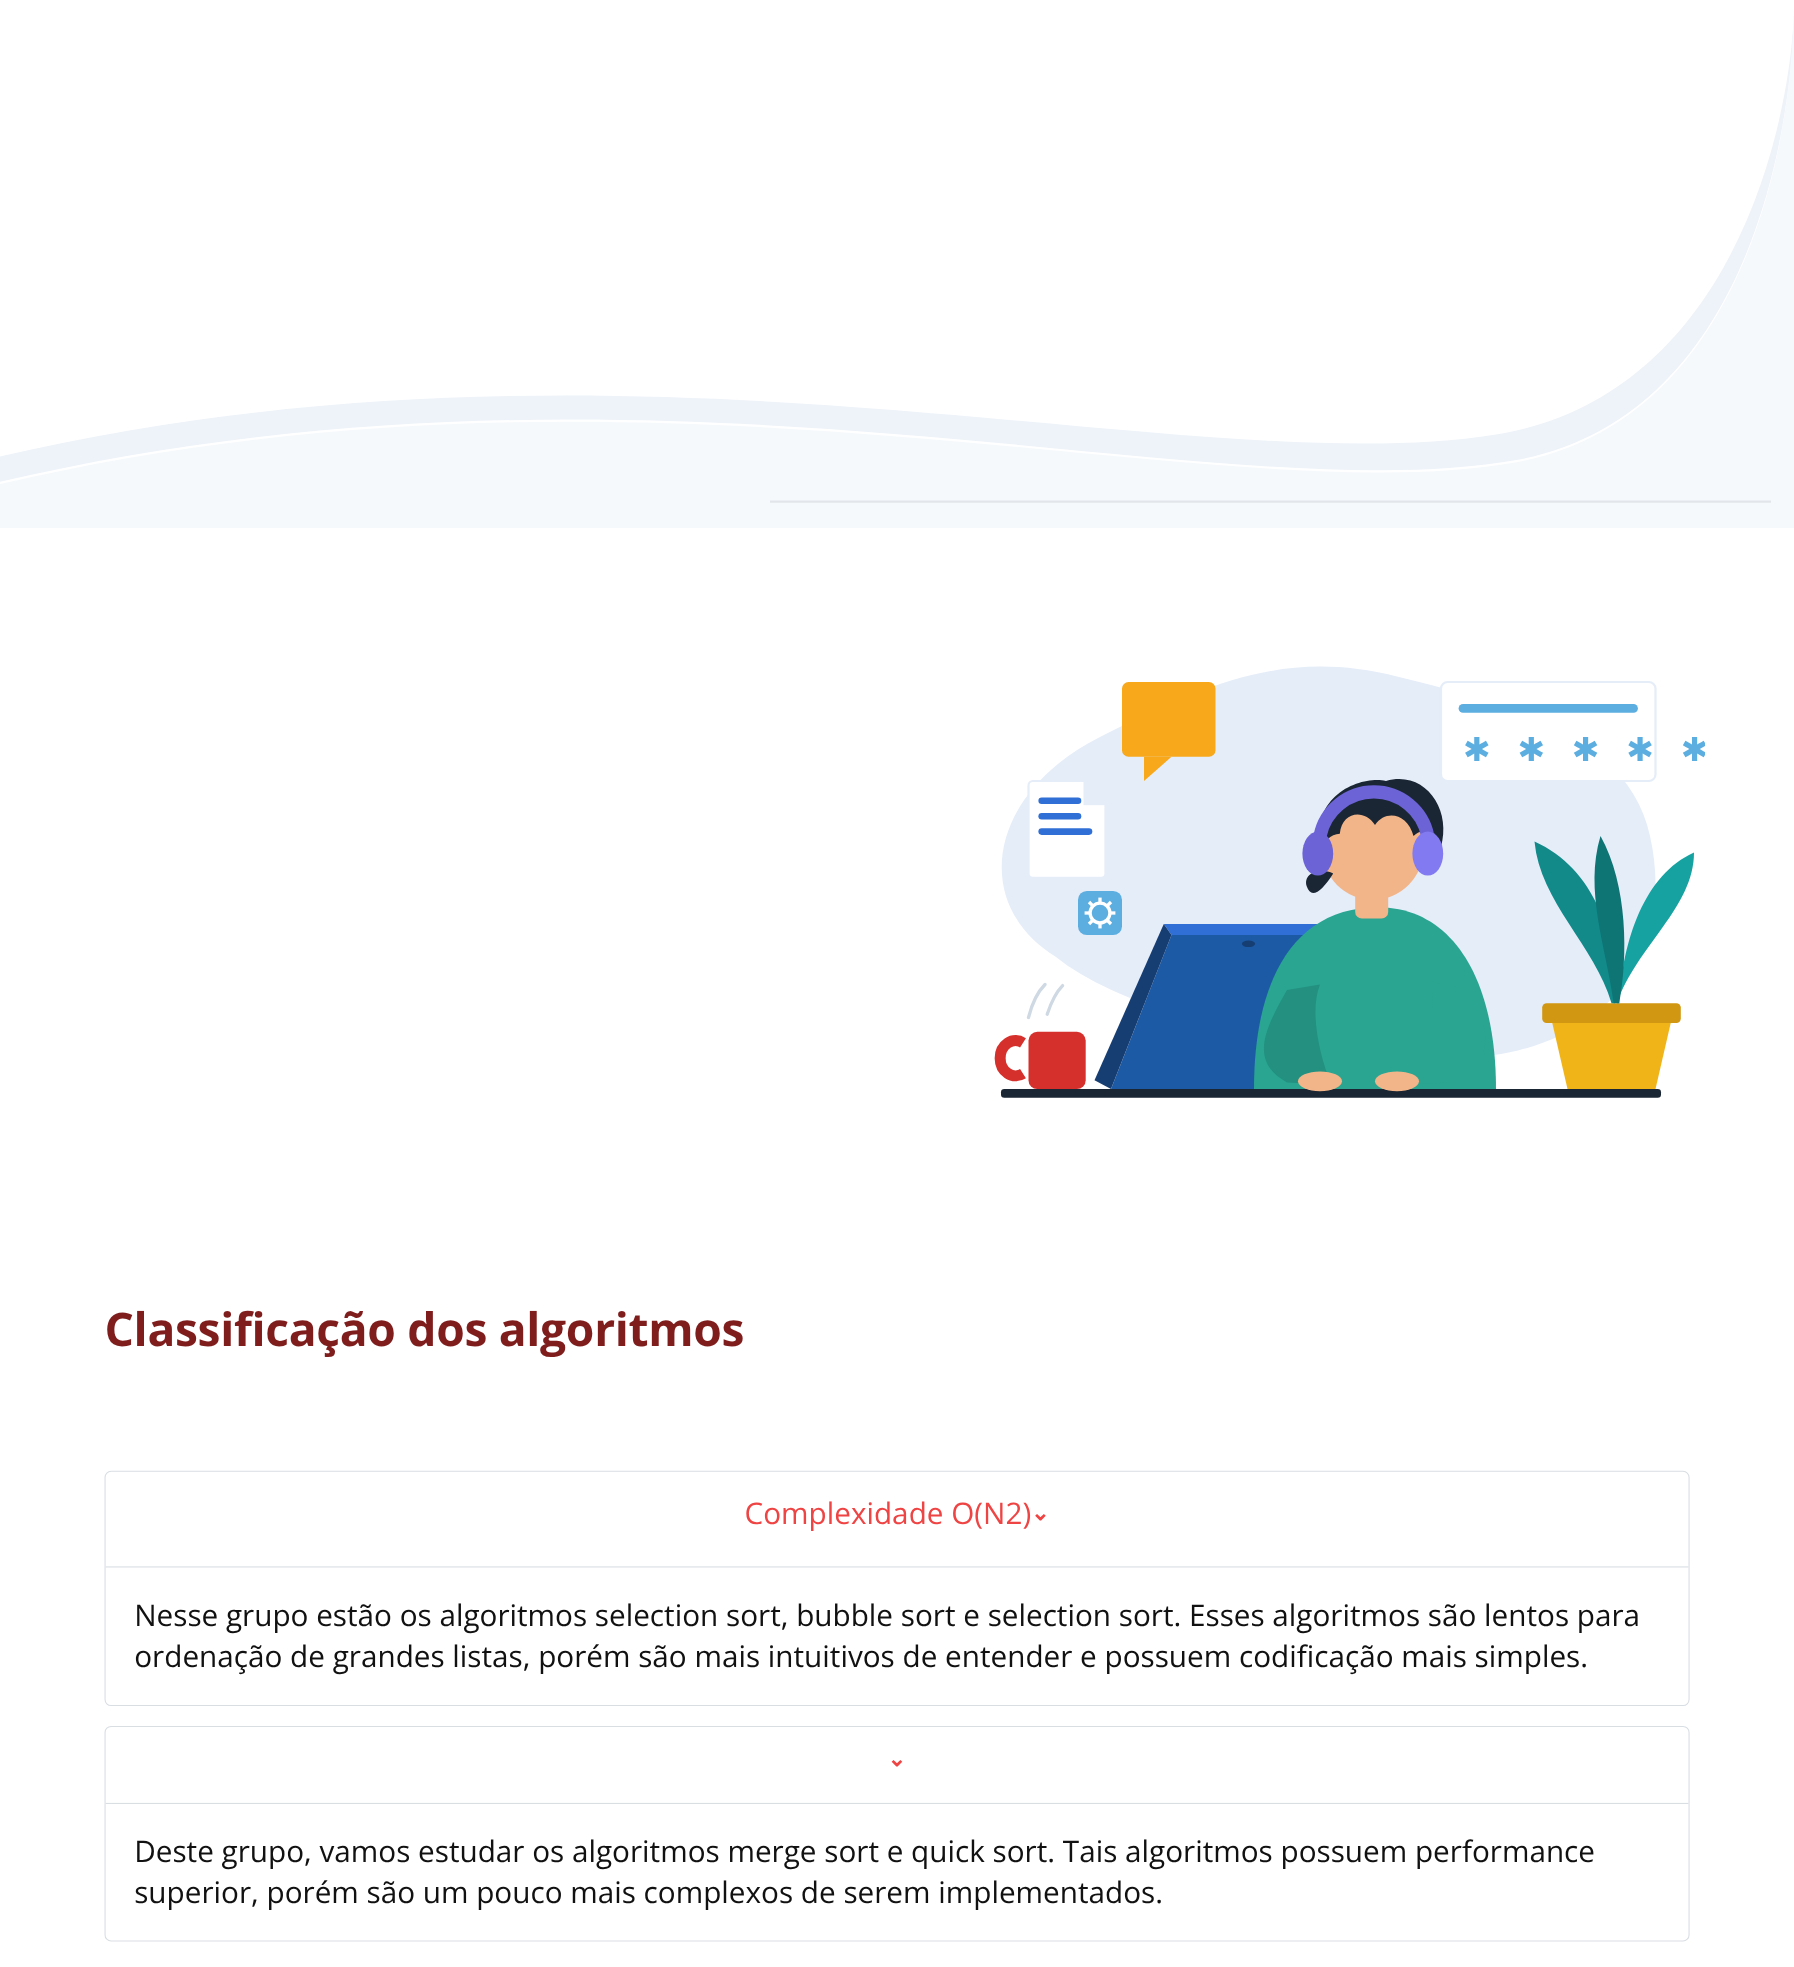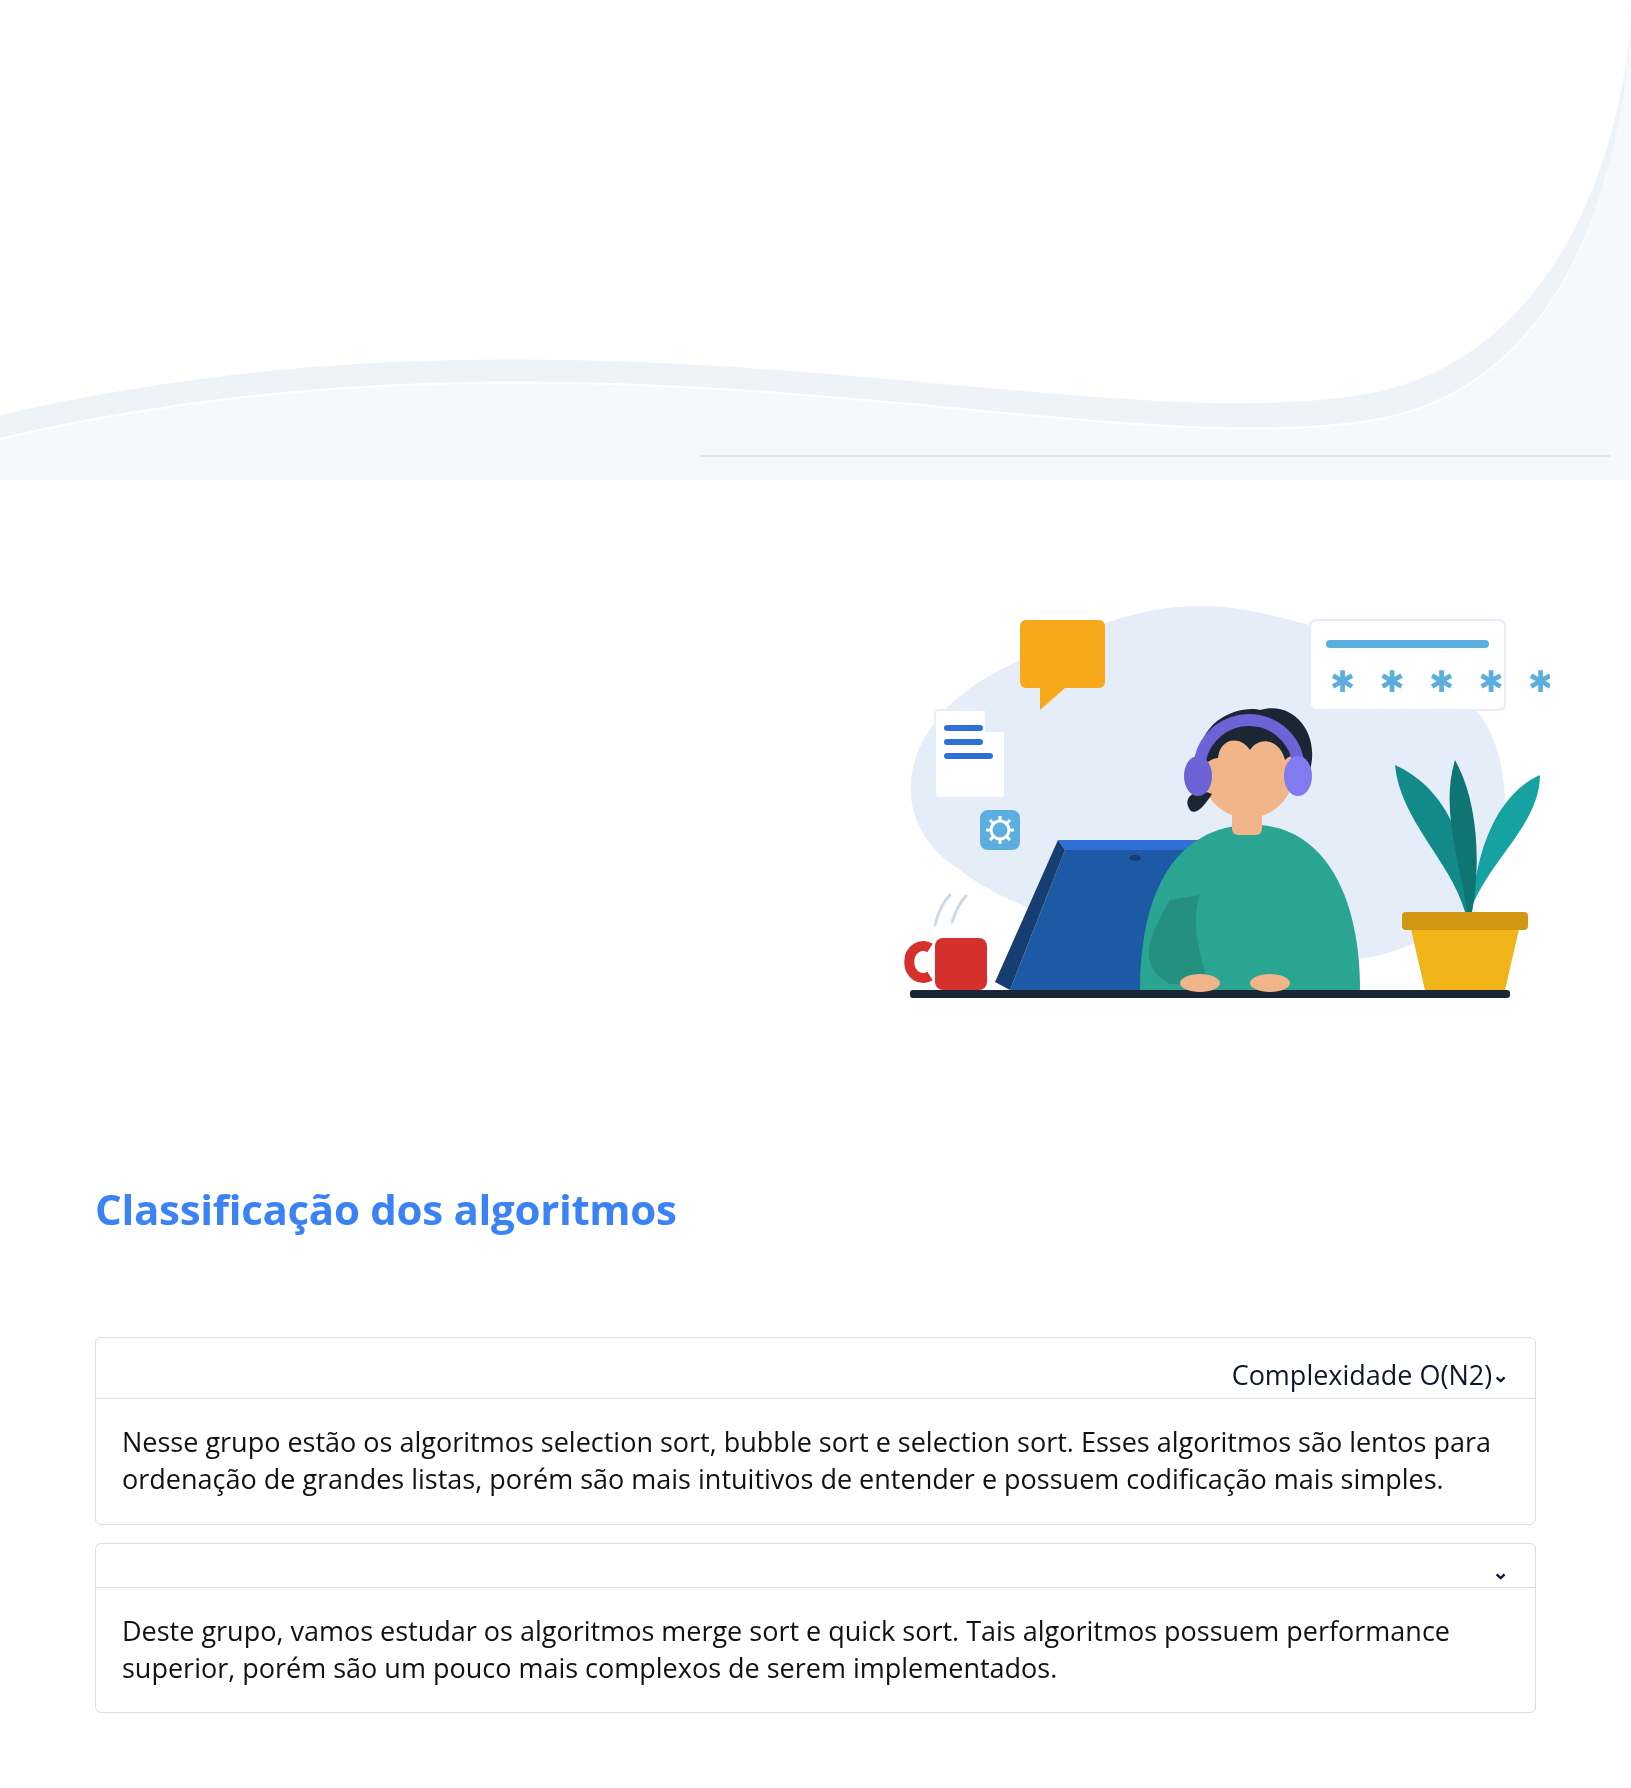--- a/index.html
+++ b/index.html
@@ -35,39 +35,39 @@
   
   .content {
     position: absolute;
     left: 95px;
     right: 95px;
     top: 1180px;
   }
   .section-title {
     font-size: 42px;
     font-weight: 700;
-    color: #3b82f6;
+    color: #7f1d1d;
     margin: 0 0 100px 0;
     letter-spacing: -0.3px;
   }
 
   .accordion {
     width: 100%;
     border: 1px solid #d9dee3;
     border-radius: 6px;
     margin-bottom: 18px;
     background: #fff;
   }
   .accordion-header {
     display: flex;
-    justify-content: flex-end;
+    justify-content: center;
     align-items: center;
-    padding: 18px 26px 5px 26px;
+    padding: 18px 26px 31px 26px;
     font-size: 27px;
-    color: #0f172a;
+    color: #ef4444;
     border-bottom: 1px solid #d9dee3;
   }
   .accordion-header .chevron {
     font-size: 20px;
     font-weight: 900;
     line-height: 1;
   }
   .accordion-body {
     padding: 24px 26px 26px 26px;
     font-size: 27px;

